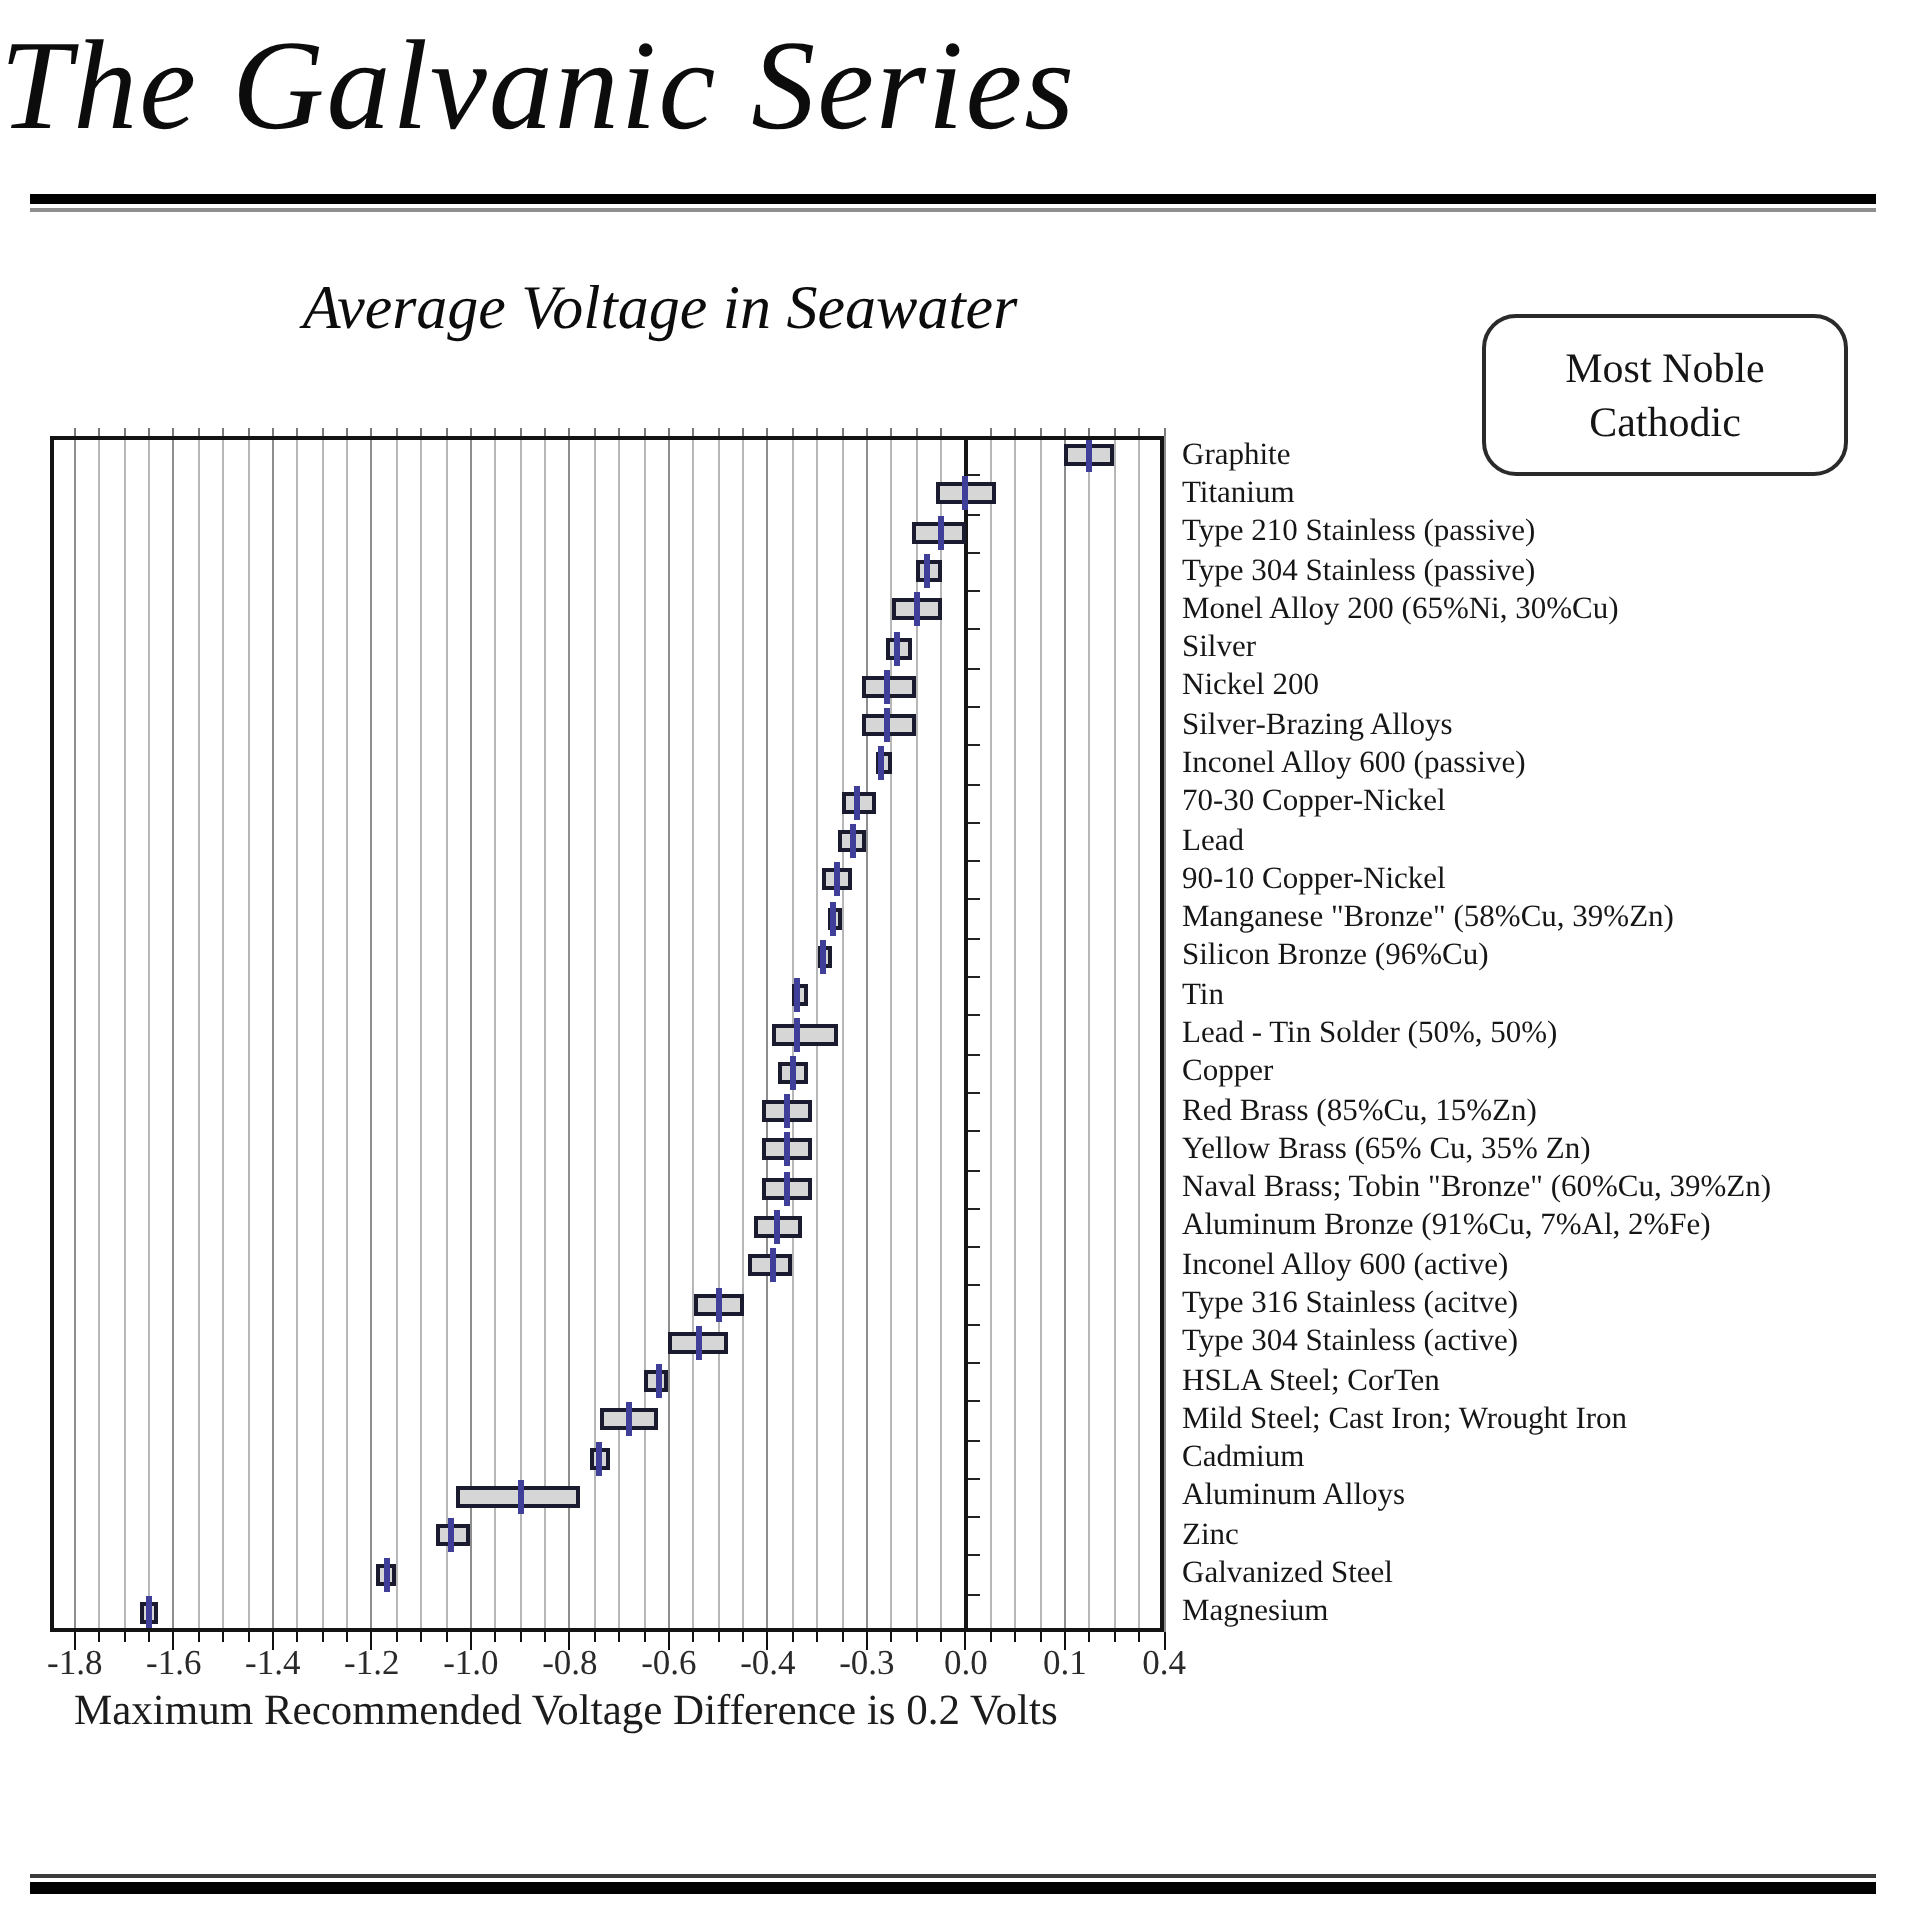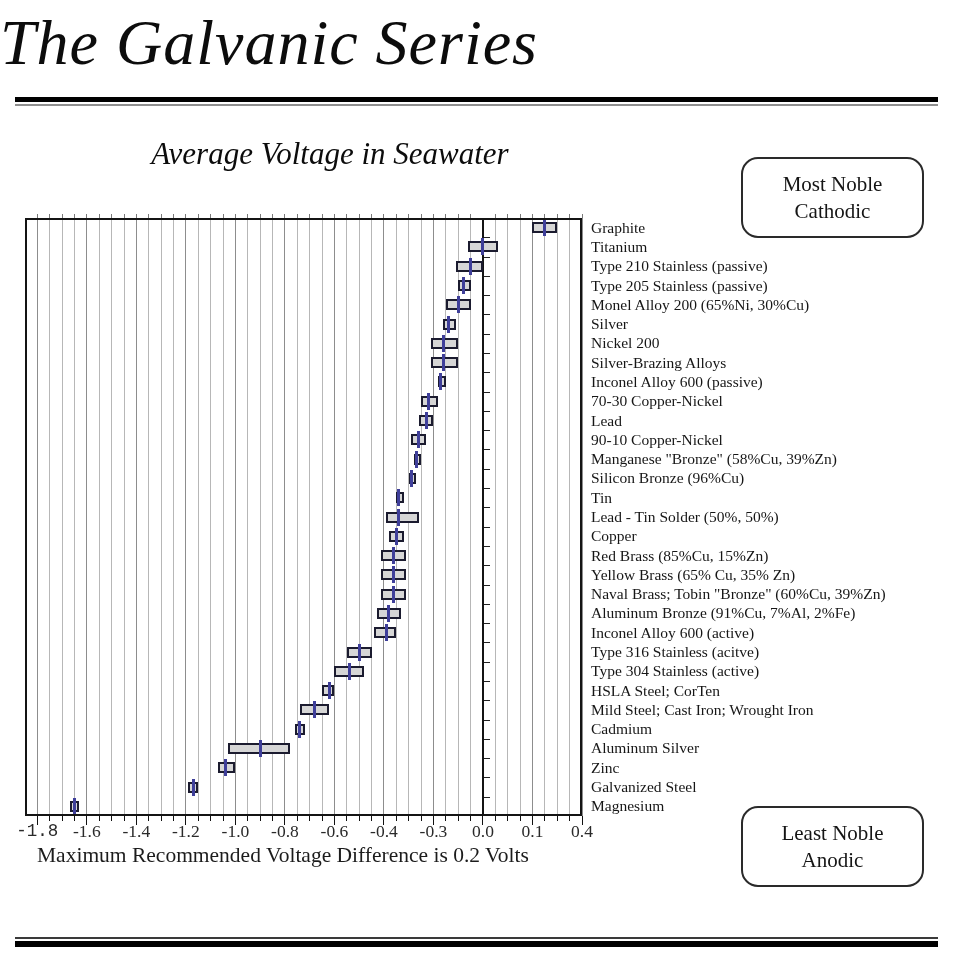--- a/index.html
+++ b/index.html
@@ -227,21 +227,21 @@
       <div class="abs zero-tick" style="left: 483.978px; top: 623.097px;"></div>
       <div class="abs zero-tick" style="left: 483.978px; top: 642.387px;"></div>
       <div class="abs zero-tick" style="left: 483.978px; top: 661.677px;"></div>
       <div class="abs zero-tick" style="left: 483.978px; top: 680.968px;"></div>
       <div class="abs zero-tick" style="left: 483.978px; top: 700.258px;"></div>
       <div class="abs zero-tick" style="left: 483.978px; top: 719.548px;"></div>
       <div class="abs zero-tick" style="left: 483.978px; top: 738.839px;"></div>
       <div class="abs zero-tick" style="left: 483.978px; top: 758.129px;"></div>
       <div class="abs zero-tick" style="left: 483.978px; top: 777.419px;"></div>
       <div class="abs zero-tick" style="left: 483.978px; top: 796.71px;"></div>
-      <div class="abs axis-label" style="left: 15.3778px; font-family: Liberation Mono, monospace;">-1.8</div>
+      <div class="abs axis-label" style="left: 15.3778px;">-1.8</div>
       <div class="abs axis-label" style="left: 64.8889px;">-1.6</div>
       <div class="abs axis-label" style="left: 114.4px;">-1.4</div>
       <div class="abs axis-label" style="left: 163.911px;">-1.2</div>
       <div class="abs axis-label" style="left: 213.422px;">-1.0</div>
       <div class="abs axis-label" style="left: 262.933px;">-0.8</div>
       <div class="abs axis-label" style="left: 312.444px;">-0.6</div>
       <div class="abs axis-label" style="left: 361.956px;">-0.4</div>
       <div class="abs axis-label" style="left: 411.467px;">-0.3</div>
       <div class="abs axis-label" style="left: 460.978px;">0.0</div>
       <div class="abs axis-label" style="left: 510.489px;">0.1</div>
@@ -250,21 +250,21 @@
       <div class="abs mean-marker" style="left: 543.367px; top: 219.145px; background: rgb(63, 63, 154);"></div>
       <div class="abs material-label" style="top: 217.645px;">Graphite</div>
       <div class="abs gal-bar" style="left: 468.124px; top: 241.435px; width: 29.7067px; background: rgb(214, 214, 214); border-color: rgb(27, 27, 47);"></div>
       <div class="abs mean-marker" style="left: 481.478px; top: 238.435px; background: rgb(63, 63, 154);"></div>
       <div class="abs material-label" style="top: 236.935px;">Titanium</div>
       <div class="abs gal-bar" style="left: 455.747px; top: 260.726px; width: 27.2311px; background: rgb(214, 214, 214); border-color: rgb(27, 27, 47);"></div>
       <div class="abs mean-marker" style="left: 469.1px; top: 257.726px; background: rgb(63, 63, 154);"></div>
       <div class="abs material-label" style="top: 256.226px;">Type 210 Stainless (passive)</div>
       <div class="abs gal-bar" style="left: 458.222px; top: 280.016px; width: 12.3778px; background: rgb(214, 214, 214); border-color: rgb(27, 27, 47);"></div>
       <div class="abs mean-marker" style="left: 461.673px; top: 277.016px; background: rgb(63, 63, 154);"></div>
-      <div class="abs material-label" style="top: 275.516px;">Type 205 Stainless (passive)</div>
+      <div class="abs material-label" style="top: 275.516px;">Type 304 Stainless (passive)</div>
       <div class="abs gal-bar" style="left: 445.844px; top: 299.306px; width: 24.7556px; background: rgb(214, 214, 214); border-color: rgb(27, 27, 47);"></div>
       <div class="abs mean-marker" style="left: 456.722px; top: 296.306px; background: rgb(63, 63, 154);"></div>
       <div class="abs material-label" style="top: 294.806px;">Monel Alloy 200 (65%Ni, 30%Cu)</div>
       <div class="abs gal-bar" style="left: 443.369px; top: 318.597px; width: 12.3778px; background: rgb(214, 214, 214); border-color: rgb(27, 27, 47);"></div>
       <div class="abs mean-marker" style="left: 446.82px; top: 315.597px; background: rgb(63, 63, 154);"></div>
       <div class="abs material-label" style="top: 314.097px;">Silver</div>
       <div class="abs gal-bar" style="left: 430.991px; top: 337.887px; width: 27.2311px; background: rgb(214, 214, 214); border-color: rgb(27, 27, 47);"></div>
       <div class="abs mean-marker" style="left: 441.869px; top: 334.887px; background: rgb(63, 63, 154);"></div>
       <div class="abs material-label" style="top: 333.387px;">Nickel 200</div>
       <div class="abs gal-bar" style="left: 430.991px; top: 357.177px; width: 27.2311px; background: rgb(214, 214, 214); border-color: rgb(27, 27, 47);"></div>
@@ -322,37 +322,33 @@
       <div class="abs mean-marker" style="left: 327.993px; top: 682.113px; background: rgb(63, 63, 154);"></div>
       <div class="abs material-label" style="top: 680.613px;">HSLA Steel;  CorTen</div>
       <div class="abs gal-bar" style="left: 299.787px; top: 704.403px; width: 29.7067px; background: rgb(214, 214, 214); border-color: rgb(27, 27, 47);"></div>
       <div class="abs mean-marker" style="left: 313.14px; top: 701.403px; background: rgb(63, 63, 154);"></div>
       <div class="abs material-label" style="top: 699.903px;">Mild Steel;  Cast Iron;  Wrought Iron</div>
       <div class="abs gal-bar" style="left: 294.836px; top: 723.694px; width: 9.90222px; background: rgb(214, 214, 214); border-color: rgb(27, 27, 47);"></div>
       <div class="abs mean-marker" style="left: 298.287px; top: 720.694px; background: rgb(63, 63, 154);"></div>
       <div class="abs material-label" style="top: 719.194px;">Cadmium</div>
       <div class="abs gal-bar" style="left: 227.996px; top: 742.984px; width: 61.8889px; background: rgb(214, 214, 214); border-color: rgb(27, 27, 47);"></div>
       <div class="abs mean-marker" style="left: 258.678px; top: 739.984px; background: rgb(63, 63, 154);"></div>
-      <div class="abs material-label" style="top: 738.484px;">Aluminum Silver</div>
+      <div class="abs material-label" style="top: 738.484px;">Aluminum Alloys</div>
       <div class="abs gal-bar" style="left: 218.093px; top: 762.274px; width: 17.3289px; background: rgb(214, 214, 214); border-color: rgb(27, 27, 47);"></div>
       <div class="abs mean-marker" style="left: 224.02px; top: 759.274px; background: rgb(63, 63, 154);"></div>
       <div class="abs material-label" style="top: 757.774px;">Zinc</div>
       <div class="abs gal-bar" style="left: 188.387px; top: 781.565px; width: 9.90222px; background: rgb(214, 214, 214); border-color: rgb(27, 27, 47);"></div>
       <div class="abs mean-marker" style="left: 191.838px; top: 778.565px; background: rgb(63, 63, 154);"></div>
       <div class="abs material-label" style="top: 777.065px;">Galvanized Steel</div>
       <div class="abs gal-bar" style="left: 69.56px; top: 800.855px; width: 9.90222px; background: rgb(214, 214, 214); border-color: rgb(27, 27, 47);"></div>
       <div class="abs mean-marker" style="left: 73.0111px; top: 797.855px; background: rgb(63, 63, 154);"></div>
       <div class="abs material-label" style="top: 796.355px;">Magnesium</div>
     </div>
 
   <div id="plot-frame" class="abs"></div>
 
   <div id="caption" class="abs">Maximum Recommended Voltage Difference is 0.2 Volts</div>
 
-  <div id="least-noble-box" class="abs noble-box">
-    <div class="bline">Least Noble</div>
-    <div class="bline">Anodic</div>
-  </div>
 
   <div id="rule-bottom-thin" class="abs rule"></div>
   <div id="rule-bottom-thick" class="abs rule"></div>
 
 </div>
 
 </body></html>

